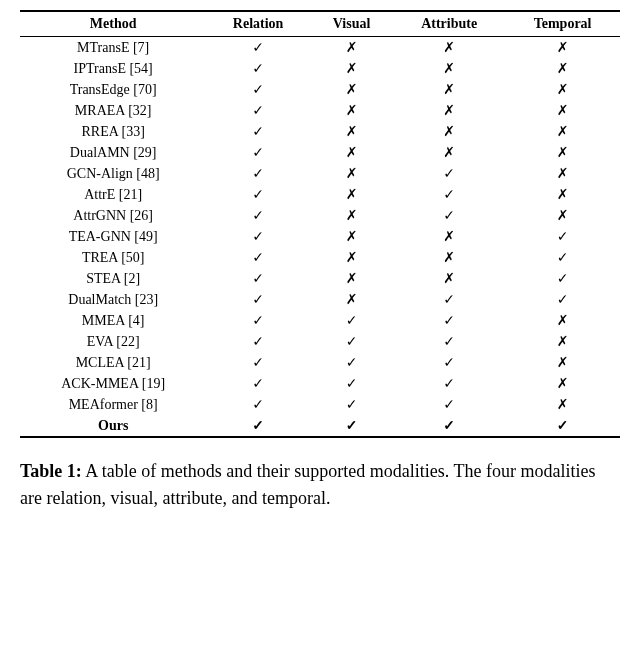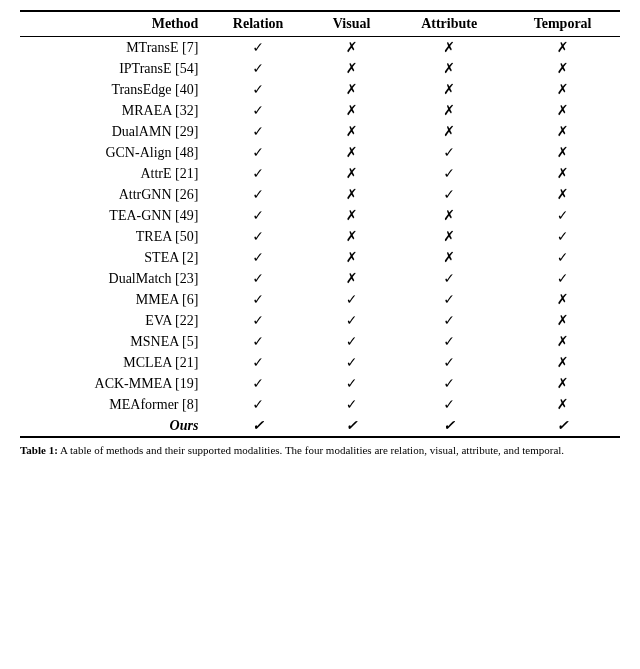--- a/index.html
+++ b/index.html
@@ -23,37 +23,36 @@
     thead tr {
       border-bottom: 1px solid #000;
     }
     th {
       font-weight: bold;
       padding: 4px 8px;
       text-align: center;
       font-size: 14px;
     }
     th:first-child {
-      text-align: right;
+      text-align: center;
     }
     td {
       padding: 2px 8px;
       text-align: center;
       font-size: 14px;
     }
     td:first-child {
-      text-align: right;
+      text-align: center;
     }
     tr.bold-row td {
       font-weight: bold;
-      font-style: italic;
     }
     .caption {
-      margin-top: 4px;
-      font-size: 11px;
+      margin-top: 20px;
+      font-size: 18px;
       line-height: 1.5;
     }
     .caption span.bold {
       font-weight: bold;
     }
   </style>
 </head>
 <body>
 
 <div class="table-container">
@@ -76,34 +75,41 @@
           <td>✗</td>
         </tr>
         <tr>
           <td>IPTransE [54]</td>
           <td>✓</td>
           <td>✗</td>
           <td>✗</td>
           <td>✗</td>
         </tr>
         <tr>
-          <td>TransEdge [40]</td>
+          <td>TransEdge [70]</td>
           <td>✓</td>
           <td>✗</td>
           <td>✗</td>
           <td>✗</td>
         </tr>
         <tr>
           <td>MRAEA [32]</td>
           <td>✓</td>
           <td>✗</td>
           <td>✗</td>
           <td>✗</td>
         </tr>
         <tr>
+          <td>RREA [33]</td>
+          <td>✓</td>
+          <td>✗</td>
+          <td>✗</td>
+          <td>✗</td>
+        </tr>
+        <tr>
           <td>DualAMN [29]</td>
           <td>✓</td>
           <td>✗</td>
           <td>✗</td>
           <td>✗</td>
         </tr>
         <tr>
           <td>GCN-Align [48]</td>
           <td>✓</td>
           <td>✗</td>
@@ -146,35 +152,28 @@
           <td>✓</td>
         </tr>
         <tr>
           <td>DualMatch [23]</td>
           <td>✓</td>
           <td>✗</td>
           <td>✓</td>
           <td>✓</td>
         </tr>
         <tr>
-          <td>MMEA [6]</td>
+          <td>MMEA [4]</td>
           <td>✓</td>
           <td>✓</td>
           <td>✓</td>
           <td>✗</td>
         </tr>
         <tr>
           <td>EVA [22]</td>
-          <td>✓</td>
-          <td>✓</td>
-          <td>✓</td>
-          <td>✗</td>
-        </tr>
-        <tr>
-          <td>MSNEA [5]</td>
           <td>✓</td>
           <td>✓</td>
           <td>✓</td>
           <td>✗</td>
         </tr>
         <tr>
           <td>MCLEA [21]</td>
           <td>✓</td>
           <td>✓</td>
           <td>✓</td>

